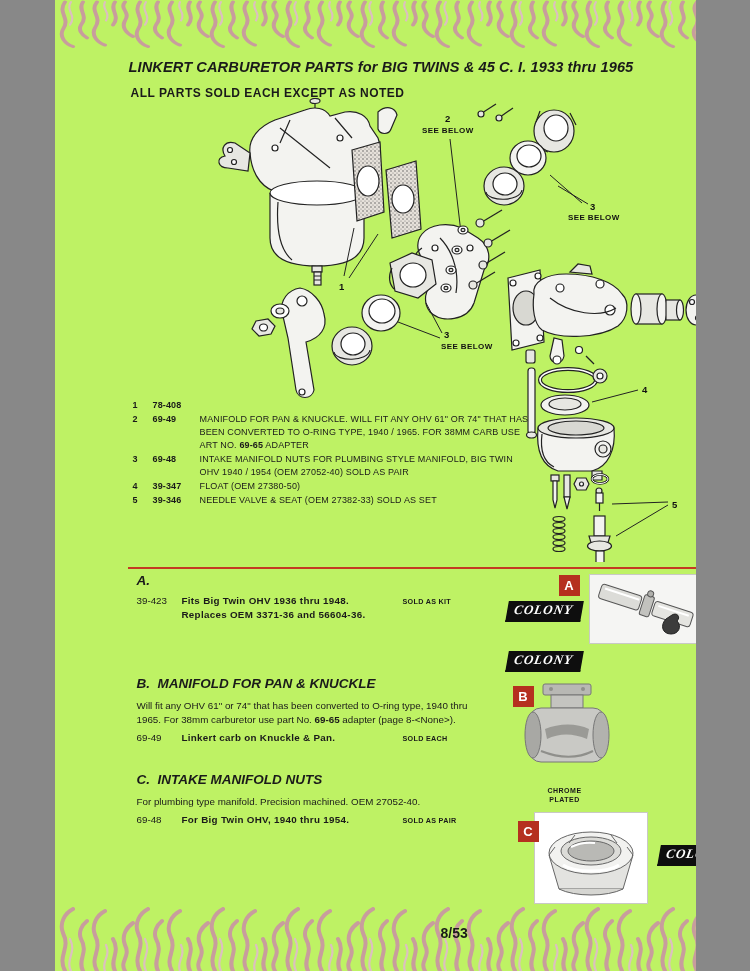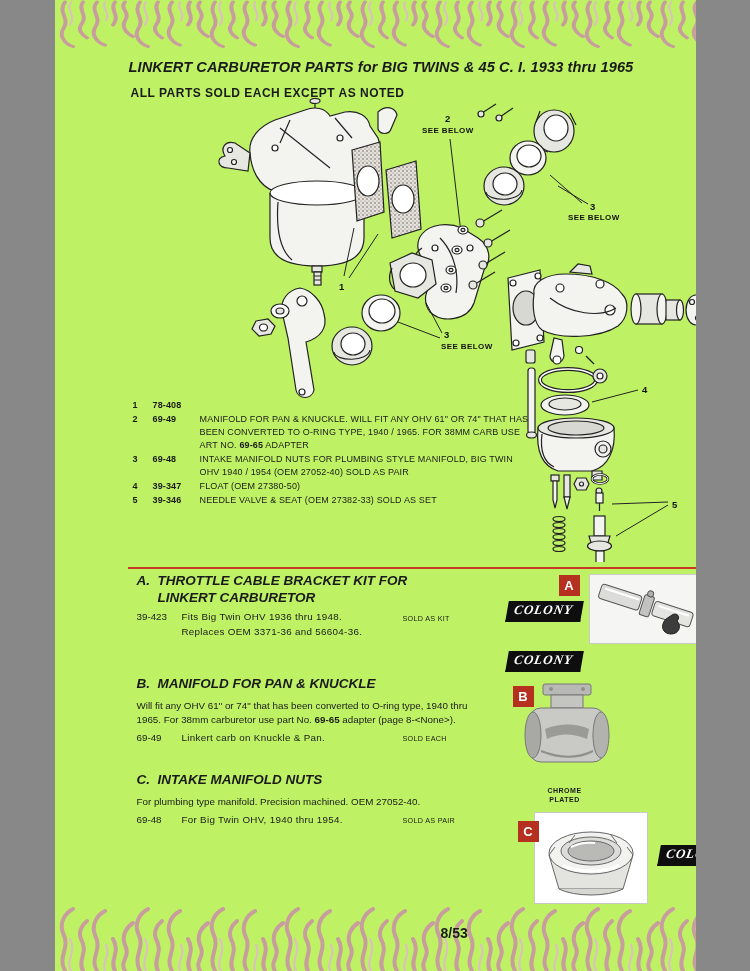--- a/index.html
+++ b/index.html
@@ -21,22 +21,22 @@
   .pldesc b { font-weight:bold; }
 
   .redline { left:73px; top:567px; width:674px; height:2px; background:#c43a22; }
 
   .section { width:334px; }
   .sec-head { display:flex; font-weight:bold; font-style:italic; font-size:13.5px; line-height:16.5px; }
   .sec-letter { width:21px; flex:none; }
   .sec-body { font-size:9.8px; line-height:14.2px; margin-top:6px; }
   .sec-item { position:relative; font-size:9.8px; line-height:14.5px; margin-top:4px; }
   .sec-item .ipart { position:absolute; left:0; font-weight:normal; }
-  .sec-item .idesc { display:block; margin-left:45px; letter-spacing:0.3px; }
-  .sec-item .inote { position:absolute; left:266px; top:1.5px; font-size:7.2px; font-weight:normal; letter-spacing:0.3px; white-space:nowrap; }
+  .sec-item .idesc { display:block; margin-left:45px; letter-spacing:0.3px;font-weight:bold; }
+  .sec-item .inote { position:absolute; left:266px; top:1.5px; font-size:7.2px; font-weight:bold; letter-spacing:0.3px; white-space:nowrap; }
   #secA { left:82px; top:573px; }
   #secB { left:82px; top:676px; }
   #secC { left:82px; top:772px; }
 
   
   .badge { width:21px; height:21px; background:#b5301f; color:#fff; font-size:13px; font-weight:bold;
            display:flex; align-items:center; justify-content:center; }
   .figbox { background:#f5f5f3; border:1px solid #c9c9c5; }
   .colony { background:#0e0e0e; color:#fff; transform:skewX(-10deg);
             font-family:"Liberation Serif", serif; font-style:italic; font-weight:bold;
@@ -339,21 +339,20 @@
     </div>
   </div>
 
   <div class="abs tab8">8</div>
 
   <div class="abs redline"></div>
 
   <div class="abs section" id="secA">
     <div class="sec-head">
       <span class="sec-letter">A.</span>
-      <span><span>THROTTLE CABLE BRACKET KIT FOR</span><br><span>LINKERT CARBURETOR</span></span>
     </div>
     <div class="sec-item">
       <span class="ipart">39-423</span>
       <span class="idesc"><span>Fits Big Twin OHV 1936 thru 1948.</span><br><span>Replaces OEM 3371-36 and 56604-36.</span></span>
       <span class="inote">SOLD AS KIT</span>
     </div>
   </div>
 
   <div class="abs section" id="secB">
     <div class="sec-head">

